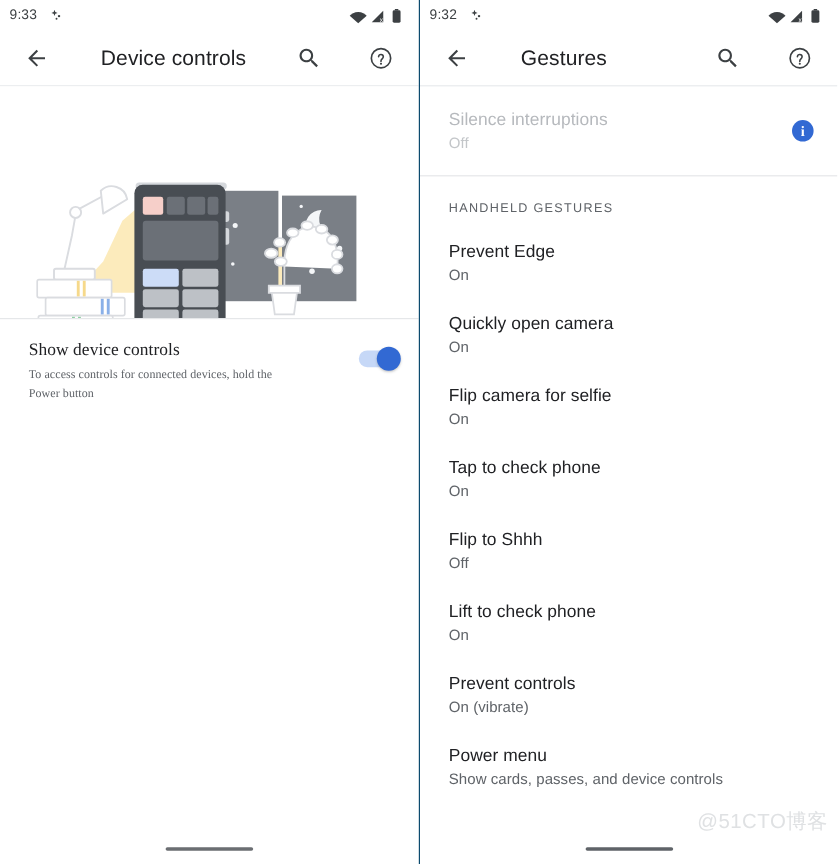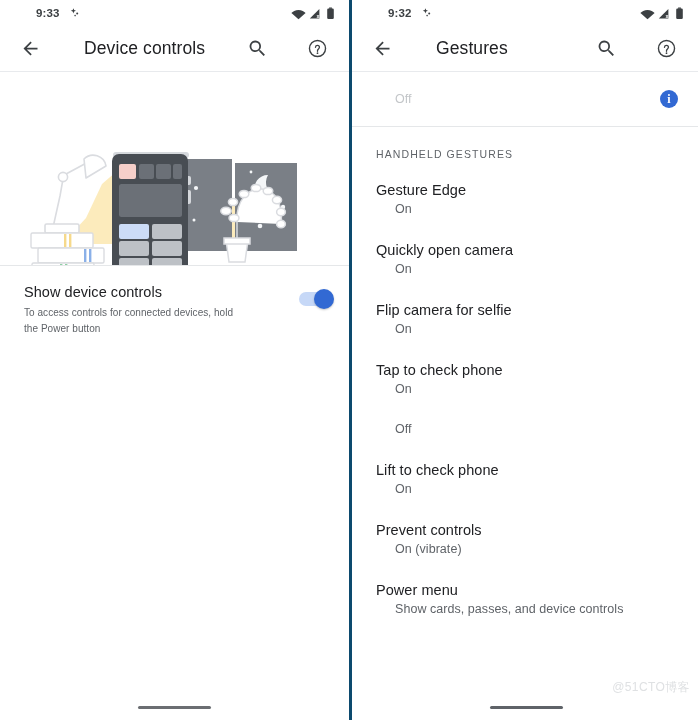--- a/index.html
+++ b/index.html
@@ -9,29 +9,29 @@
     font-family:"Liberation Sans", sans-serif;
     overflow:hidden;
   }
   .screens { display:flex; width:698px; height:720px; position:relative; }
   .phone {
     width:349px; height:720px;
     background:#ffffff;
     position:relative;
     overflow:hidden;
   }
-  .phone.right { border-left:3px solid #0c4a6e; }
+  .phone.right { border-left:1px solid #0c4a6e; }
 
   
   .statusbar {
     height:26px;
     display:flex; align-items:center;
-    padding:0 14px 0 36px;
+    padding:0 14px 0 8px;
     font-size:11.5px; color:#3c4043;
-    font-weight:700;
+    font-weight:400;
   }
   .clock { letter-spacing:.1px; }
   .sparkle { margin-left:10px; position:relative; width:14px; height:14px; }
   .sparkle svg { position:absolute; top:1px; left:0; }
   .sb-spacer { flex:1; }
   .sb-icons { display:flex; align-items:center; gap:3px; }
   .sb-icons svg { display:block; }
 
   
   .appbar {
@@ -60,20 +60,21 @@
     position:relative;
     background:#ffffff;
     overflow:hidden;
   }
   .illus-wrap svg { position:absolute; top:0; left:0; }
 
   
   .toggle-row {
     display:flex; align-items:flex-start;
     padding:17px 16px 17px 24px;
+    font-family:Liberation Serif, serif;
   }
   .toggle-text { flex:1; padding-right:14px; }
   .toggle-title {
     font-size:14.5px; color:#202124; line-height:19px;
     letter-spacing:.05px;
   }
   .toggle-sub {
     font-size:10px; color:#5f6368; line-height:16px;
     margin-top:3px; letter-spacing:.05px;
     max-width:215px;
@@ -101,21 +102,21 @@
     padding:11px 16px 11px 24px;
     display:flex; align-items:center;
   }
   .li-text { flex:1; }
   .li-title {
     font-size:14.5px; color:#202124; line-height:20px;
     letter-spacing:.05px;
   }
   .li-sub {
     font-size:12.5px; color:#5f6368; line-height:17px;
-    margin-top:1px; letter-spacing:.05px;margin-left:19px;
+    margin-top:1px; letter-spacing:.05px;
   }
   .list-item.disabled .li-title { color:#b6b9bd; }
   .list-item.disabled .li-sub { color:#c3c6c9; }
   .info-badge {
     width:18px; height:18px; border-radius:50%;
     background:#3269d3;
     display:flex; align-items:center; justify-content:center;
     flex:none; margin-right:4px;
   }
   .info-badge span {
@@ -142,21 +143,21 @@
   .nav-pill {
     width:73px; height:3px; border-radius:2px;
     background:#6b6e72;
   }
   .navbar.right-nav .nav-pill { background:#5f6368; }
 
   
   .watermark {
     position:absolute;
     right:8px; bottom:24px;
-    font-size:12px;
+    font-size:17px;
     color:#dfe1e3;
     letter-spacing:.4px;
     user-select:none;
     white-space:nowrap;
   }
 </style>
 </head>
 <body>
 
 <div class="screens">
@@ -351,36 +352,37 @@
         </svg>
       </span>
     </div>
 
     <div class="divider"></div>
 
     <div class="gap-sm"></div>
 
     <div class="list-item disabled">
       <div class="li-text">
+        <div class="li-title">Silence interruptions</div>
         <div class="li-sub">Off</div>
       </div>
       <div class="info-badge">
         <span>i</span>
       </div>
     </div>
 
     <div class="gap-sm"></div>
     <div class="divider inset"></div>
 
     <div class="section-header">HANDHELD GESTURES</div>
 
     <div class="list">
       <div class="list-item">
         <div class="li-text">
-          <div class="li-title">Gesture Edge</div>
+          <div class="li-title">Prevent Edge</div>
           <div class="li-sub">On</div>
         </div>
       </div>
       <div class="list-item">
         <div class="li-text">
           <div class="li-title">Quickly open camera</div>
           <div class="li-sub">On</div>
         </div>
       </div>
       <div class="list-item">
@@ -390,20 +392,21 @@
         </div>
       </div>
       <div class="list-item">
         <div class="li-text">
           <div class="li-title">Tap to check phone</div>
           <div class="li-sub">On</div>
         </div>
       </div>
       <div class="list-item">
         <div class="li-text">
+          <div class="li-title">Flip to Shhh</div>
           <div class="li-sub">Off</div>
         </div>
       </div>
       <div class="list-item">
         <div class="li-text">
           <div class="li-title">Lift to check phone</div>
           <div class="li-sub">On</div>
         </div>
       </div>
       <div class="list-item">

